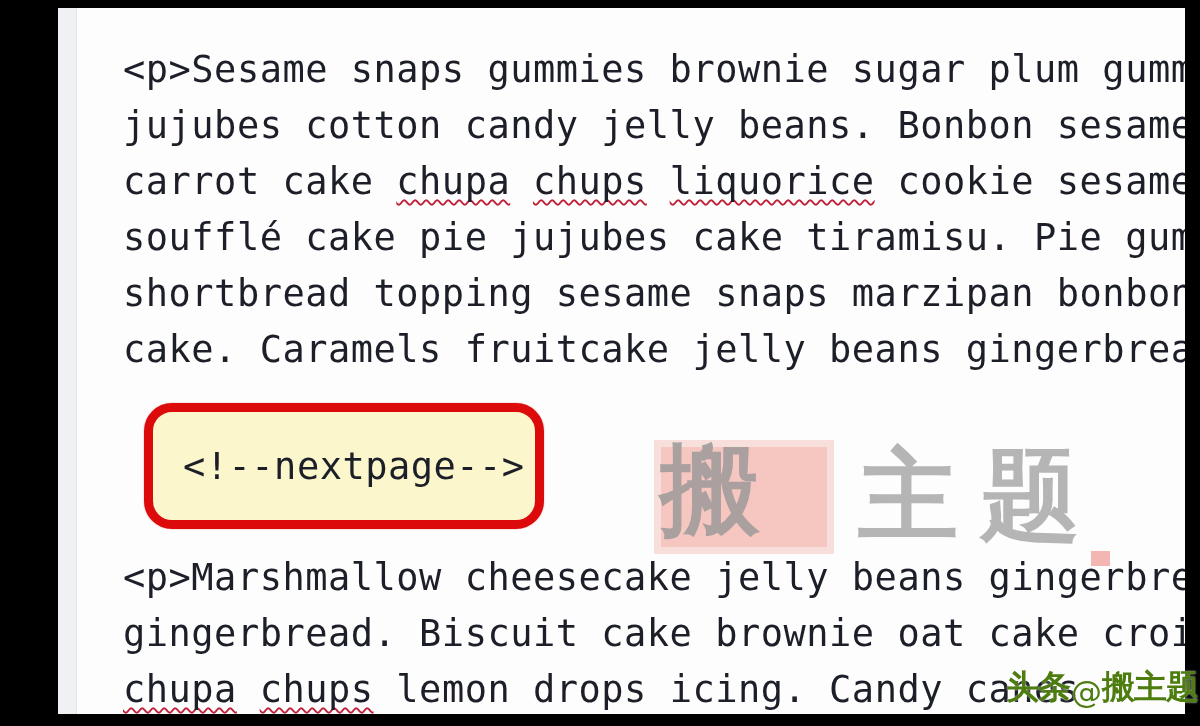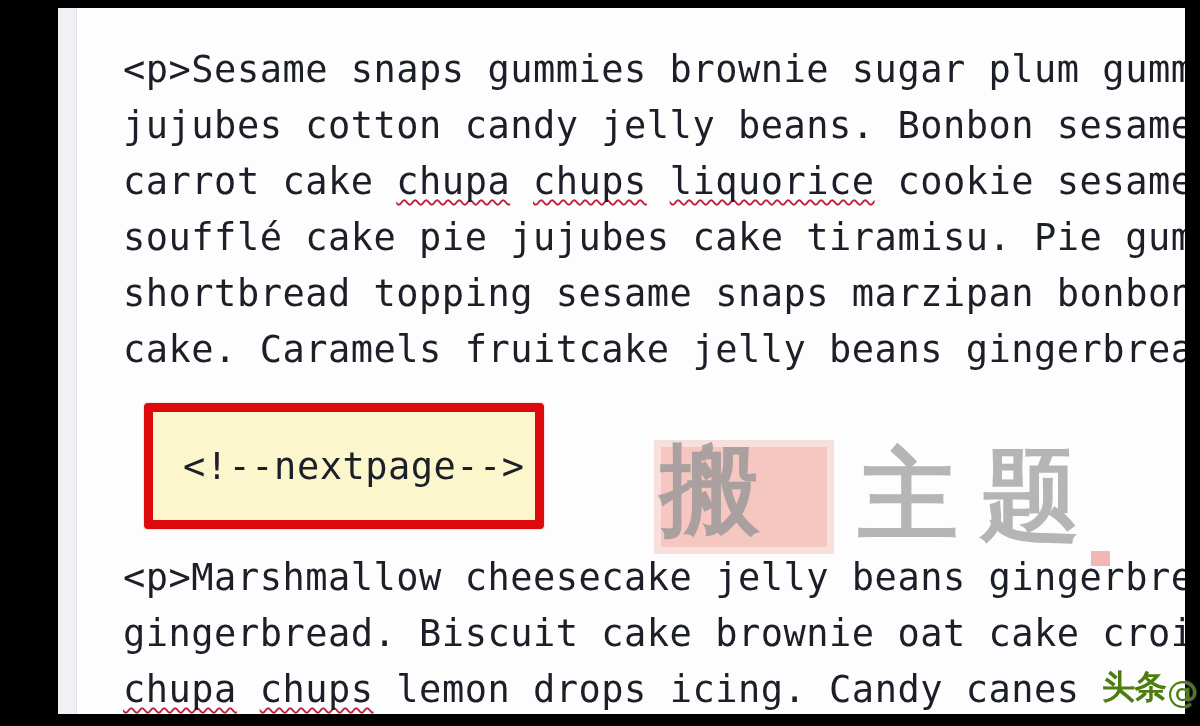--- a/index.html
+++ b/index.html
@@ -89,21 +89,21 @@
   
   .annotation-box {
     position: absolute;
     left: 66px;
     top: 395px;
     width: 400px;
     height: 126px;
     box-sizing: border-box;
     background: #fbf6cc;
     border: 9px solid #dc0a0a;
-    border-radius: 4px;
+    border-radius: 28px;
     display: flex;
     align-items: center;
     box-shadow: 0 0 2px rgba(200,0,0,0.35);
   }
   .annotation-text {
     font-family: "DejaVu Sans Mono", monospace;
     font-size: 37px;
     letter-spacing: 0.5px;
     color: #1d1f28;
     padding-left: 30px;
@@ -210,15 +210,16 @@
         <span class="wm-char wm-char-3">题</span>
         <span class="wm-url-dot"></span>
       </div>
 
     </div>
   </div>
 
   <div class="badge">
     <span>头条</span>
     <span class="badge-at">@</span>
+    <span>搬主题</span>
   </div>
 
 </div>
 
 </body></html>

